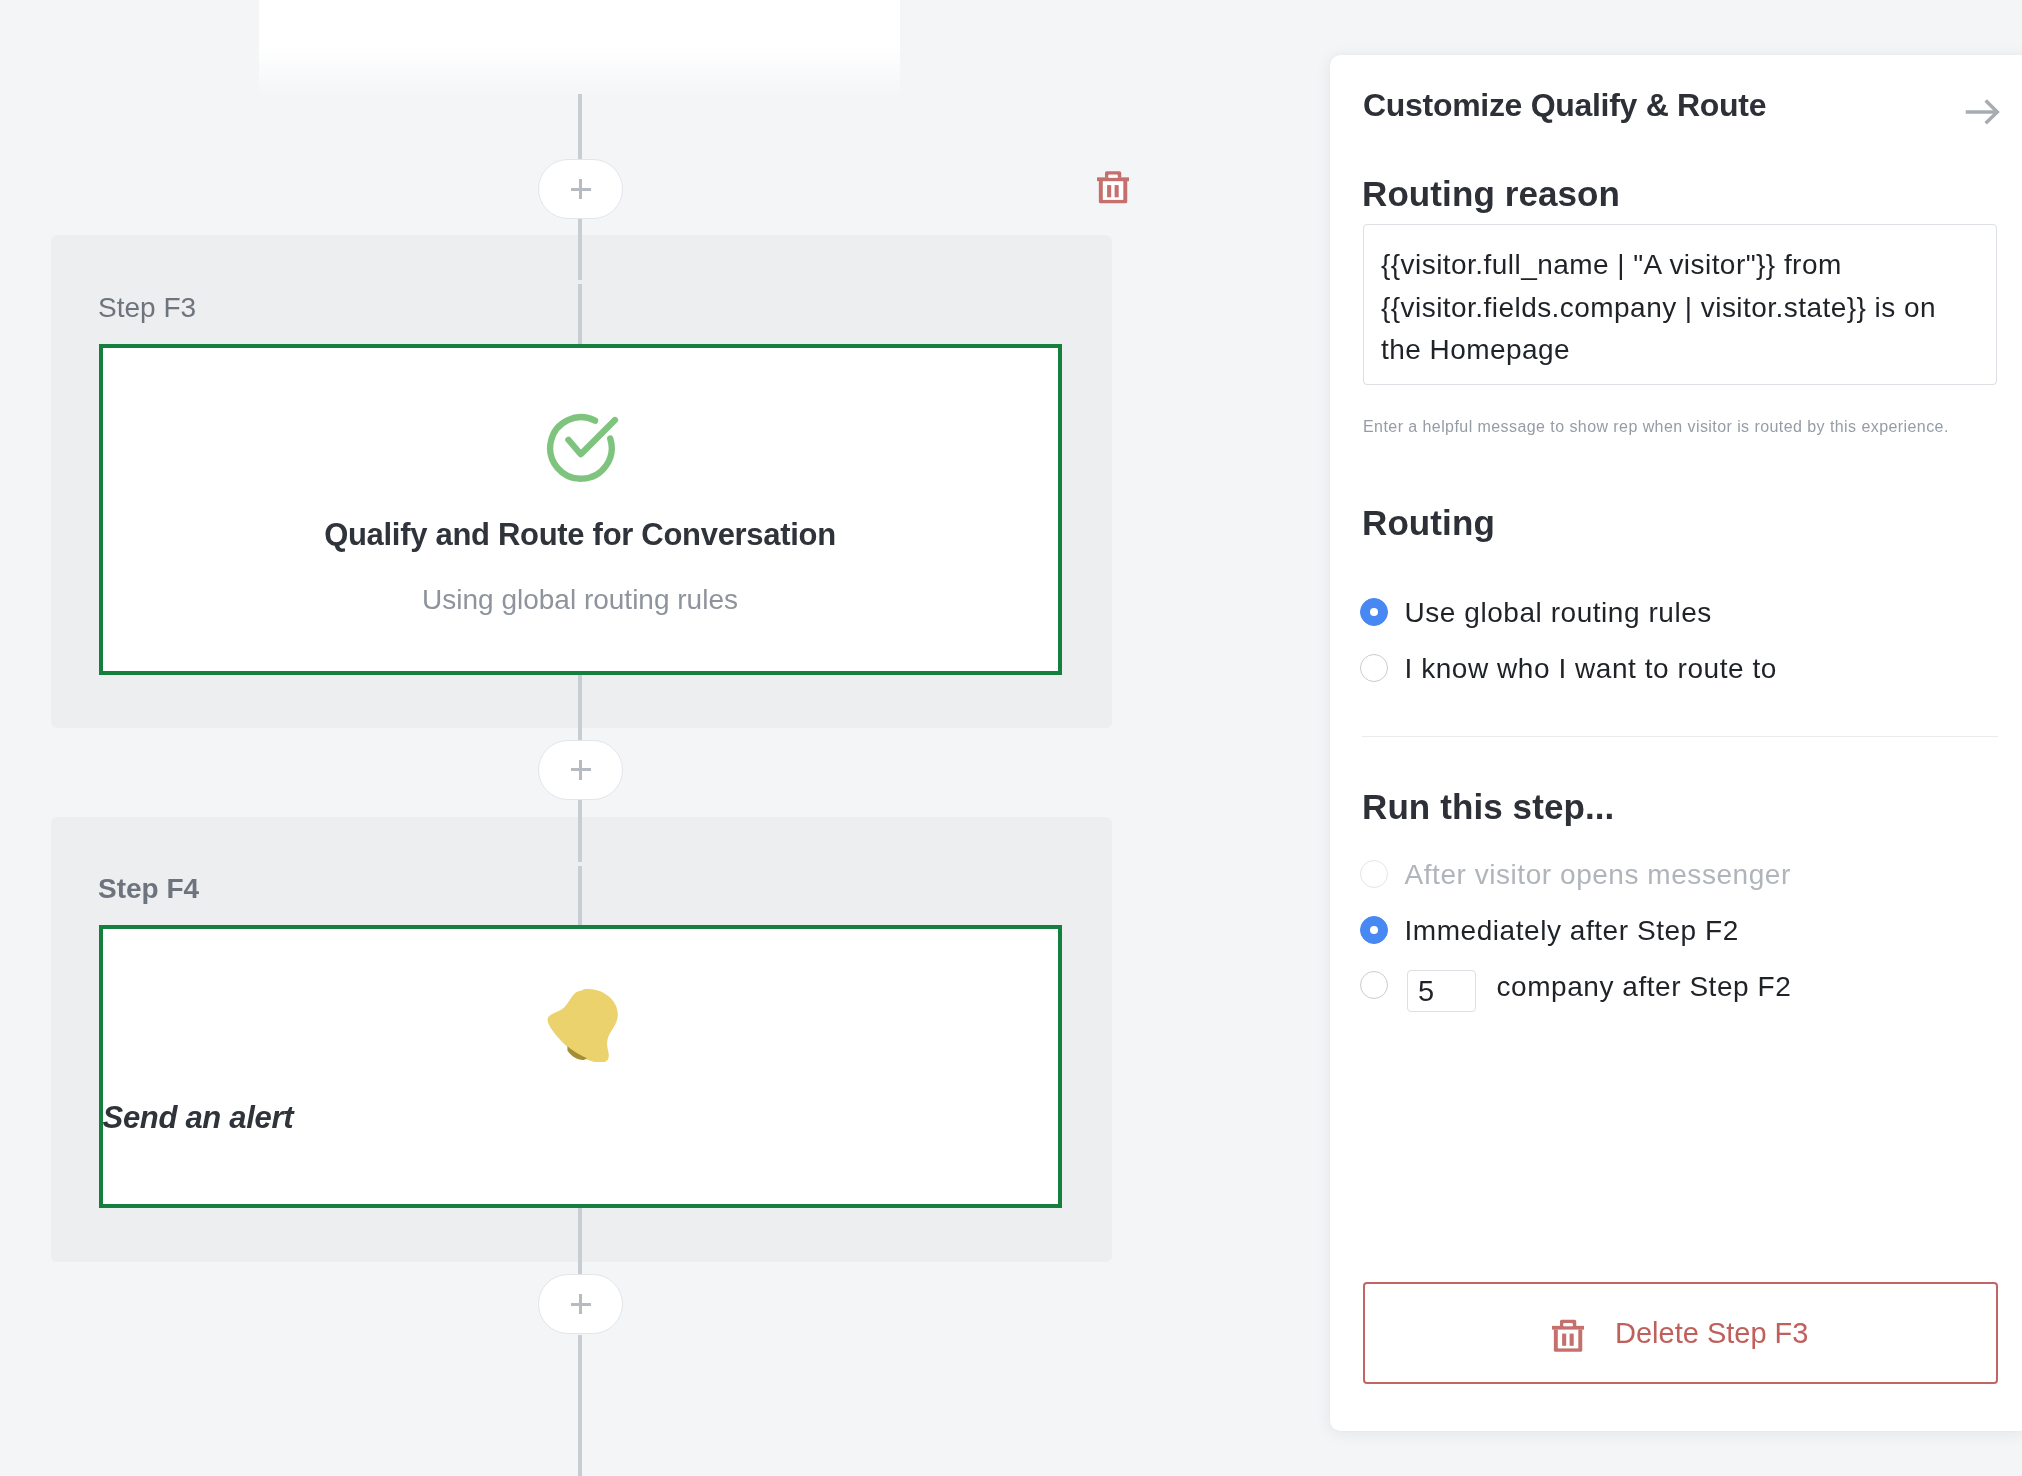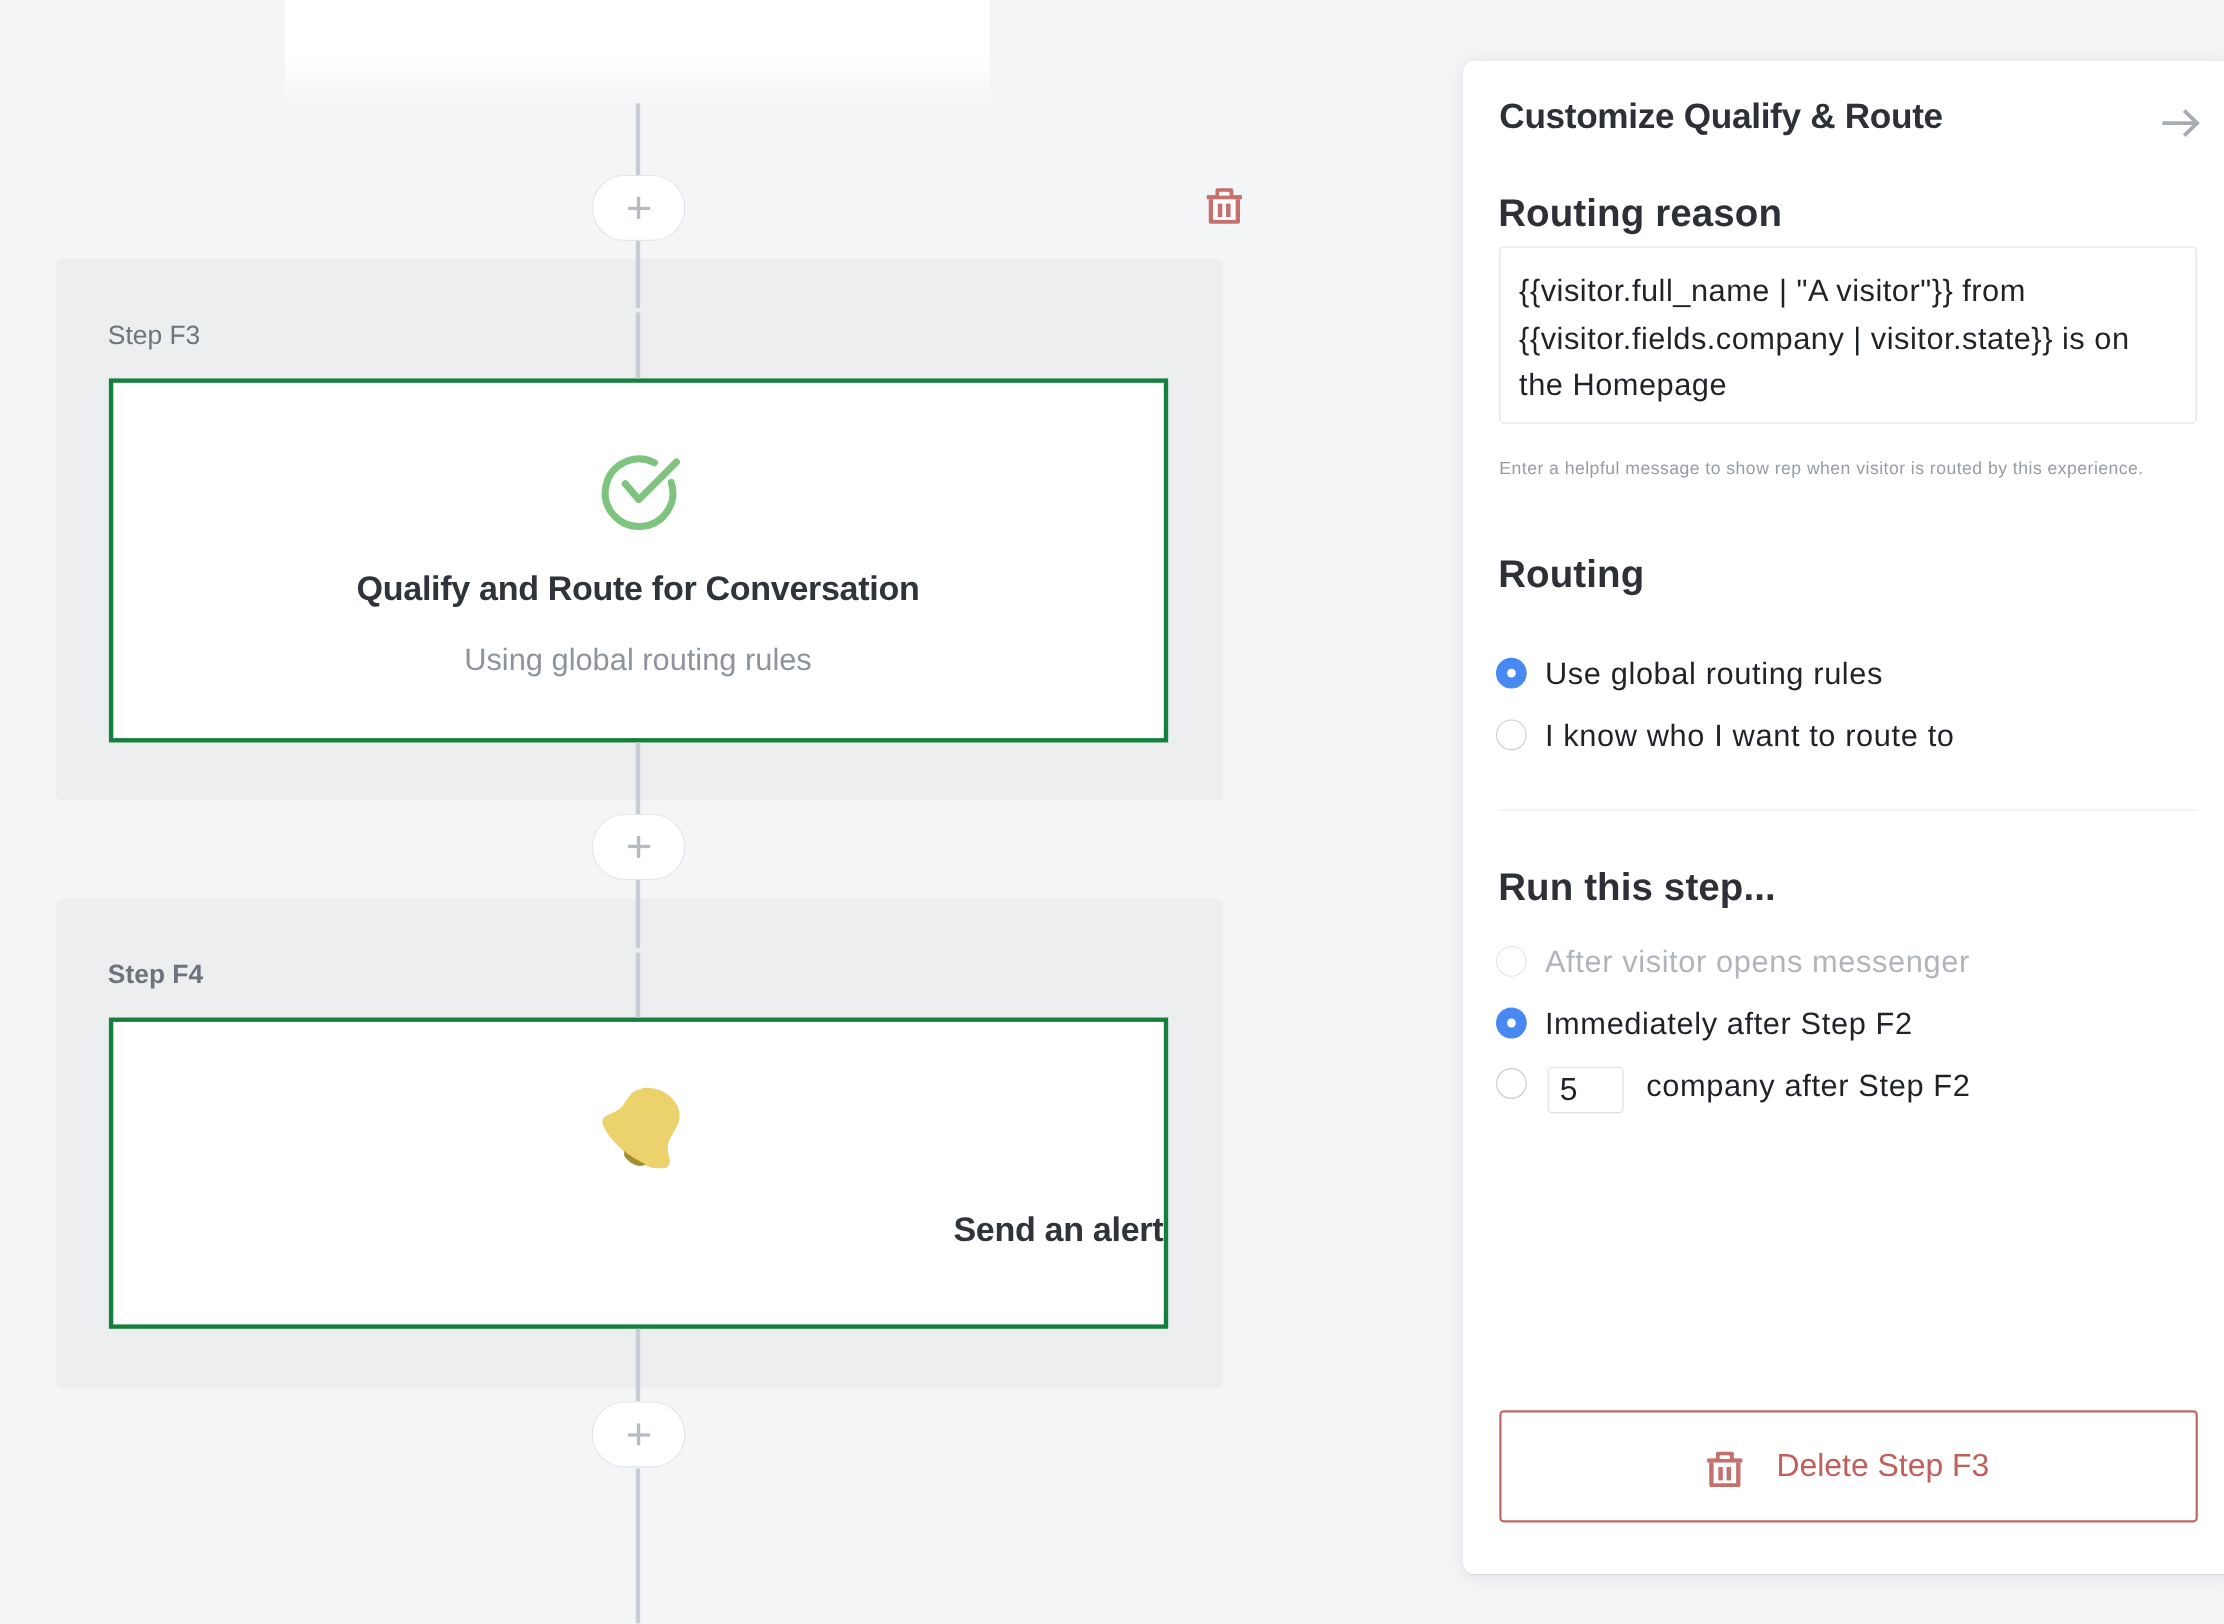--- a/index.html
+++ b/index.html
@@ -37,21 +37,21 @@
   }
   .plus-btn .plus::before { left: 0; top: 8.8px; width: 20px; height: 2.8px; }
   .plus-btn .plus::after  { top: 0; left: 8.8px; height: 20px; width: 2.8px; }
 
   .step-block {
     position: absolute; left: 51px; width: 1061px; z-index: 1;
     background: #edeef0; border-radius: 6px;
   }
   .step-label {
     position: absolute; left: 47px;
-    font-size: 24px; color: #6d747d; line-height: 1;
+    font-size: 28px; color: #6d747d; line-height: 1;
   }
   .step-card {
     position: absolute; left: 47.5px; width: 963px;
     background: #fff; border: 4px solid #15803d;
     display: flex; flex-direction: column; align-items: center;
   }
   .step-title {
     font-size: 31px; font-weight: 700; color: #2f333a; line-height: 1;
     white-space: nowrap; letter-spacing: -0.3px;
   }
@@ -191,21 +191,21 @@
 
     <div class="step-block" style="top:817px;height:444.5px;">
       <div class="step-label" style="top:58px;font-weight:bold;">Step F4</div>
       <div class="step-card" style="top:108px;height:283px;">
         <span style="position:absolute;left:441px;top:59px;line-height:0;">
           <svg width="75" height="74" viewBox="0 0 72 72">
             <path fill="#ecd26d" d="M38 1.2c10.5-1.5 20.5 2.3 26.8 9.1 5.3 5.7 7.6 12.8 6.1 19.5-.9 4.1-3.1 7.6-5.3 11-2.7 4.1-4.6 8.2-4.7 12.8-.1 3.3.8 6.5 1.4 9.7.6 3 .3 5.8-1.7 7.4-2.2 1.9-5.9 2.3-10.2 1.6-6.6-1.1-15-4.9-22.8-10.7-8.2-6.1-15.8-14.1-20.7-21.4-3.2-4.8-4.9-8.9-3.3-11.7 1.4-2.5 4.8-4 8.6-5.5 3.4-1.3 6.4-3.3 8.8-6.3 2.7-3.4 4.7-7.5 7.6-10.7 2.4-2.5 5.3-3.3 8.8-3.8z"></path>
             <path fill="#a48e33" d="M22.3 60.9c2.1 3.5 5.5 6.4 9.4 8 3.9 1.6 7.6 1.5 9.6-.6-4.7-1.8-9.8-4.6-14.6-8.1-1.6-1.2-3.1-2.4-4.4-3.6z"></path>
           </svg>
         </span>
-        <div class="step-title" style="position:absolute;top:172.5px;left:0;width:100%;text-align:right;">Send an alert</div>
+        <div class="step-title" style="position:absolute;top:172.5px;left:0;width:100%;text-align:left;font-style:italic;">Send an alert</div>
       </div>
     </div>
 
     <div class="plus-btn" style="top:1274px;">
       <span class="plus"></span>
     </div>
     <div class="spine" style="top:1335px;height:141px;"></div>
   </div>
 
   <div class="panel"></div>

